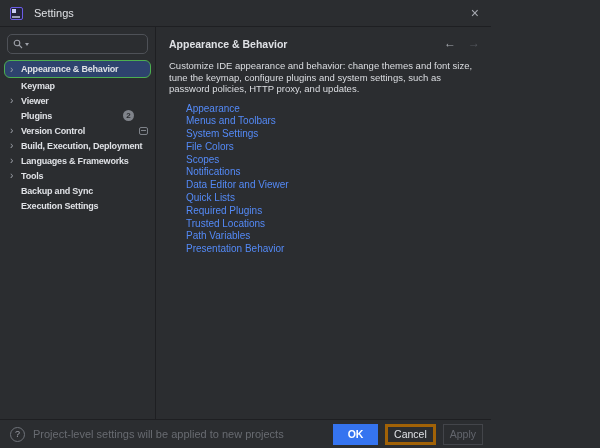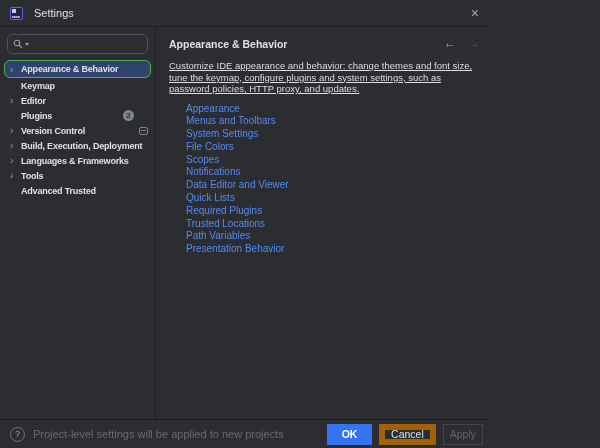--- a/index.html
+++ b/index.html
@@ -37,31 +37,31 @@
   .badge { flex: none; width: 11px; height: 11px; border-radius: 50%; background: #7F838A; color: #2B2D30; font-size: 8px; font-weight: 700; display: flex; align-items: center; justify-content: center; margin-right: 12px; letter-spacing: 0; }
   .scope-marker { flex: none; width: 9px; height: 8px; border: 1px solid #7F838A; border-radius: 2px; position: relative; margin-right: -2px; }
   .scope-marker::after { content: ""; position: absolute; left: 1px; right: 1px; top: 2px; height: 1px; background: #7F838A; }
 
   
   .content { flex: 1; min-width: 0; position: relative; padding: 11px 10px 0 13px; }
   .content-title { font-size: 10.5px; font-weight: 700; color: #DFE1E5; }
   .nav-arrows { position: absolute; top: 9px; right: 11px; font-size: 12px; display: flex; gap: 12px; }
   .nav-back { color: #A8ABB2; cursor: pointer; }
   .nav-forward { color: #55585E; cursor: default; }
-  .description { margin-top: 10px; max-width: 428px; font-size: 9.5px; line-height: 11.5px; color: #DCDEE2; text-decoration: underline; }
+  .description { margin-top: 10px; max-width: 428px; font-size: 9.5px; line-height: 11.5px; color: #DCDEE2; }
   .links { margin-top: 8px; margin-left: 17px; }
   .link { width: max-content; font-size: 10px; line-height: 12.8px; color: #548AF7; cursor: pointer; }
 
   
   .footer { height: 29px; flex: none; border-top: 1px solid #1E1F22; display: flex; align-items: center; padding: 0 8px 0 10px; }
   .help-circle { width: 15px; height: 15px; flex: none; border-radius: 50%; border: 1px solid #6F737A; color: #9DA0A8; font-size: 9px; display: flex; align-items: center; justify-content: center; cursor: pointer; }
   .hint { flex: 1; margin-left: 8px; font-size: 11px; color: #686B71; white-space: nowrap; overflow: hidden; }
   .btn { height: 21px; border-radius: 0; font-size: 10.5px; font-family: inherit; padding: 0 6px; display: flex; align-items: center; justify-content: center; margin-left: 7px; cursor: pointer; }
   .btn-ok { background: #3574F0; border: none; color: #FFFFFF; font-weight: 700; min-width: 45px; }
-  .btn-cancel { background: transparent; border: 6px solid #a16207; color: #DFE1E5; }
+  .btn-cancel { background: transparent; border: 3px solid #a16207; color: #DFE1E5; }
   .btn-apply { background: transparent; border: 1px solid #43454A; color: #63666D; cursor: default; }
 </style>
 </head>
 <body>
 
 <div class="dialog">
 
   <div class="titlebar">
     <span class="app-icon"></span>
     <span class="title-text">Settings</span>
@@ -84,21 +84,21 @@
         <div class="tree-row selected">
           <span class="chevron">›</span>
           <span class="tree-label">Appearance &amp; Behavior</span>
         </div>
         <div class="tree-row">
           <span class="chevron invisible"></span>
           <span class="tree-label">Keymap</span>
         </div>
         <div class="tree-row">
           <span class="chevron">›</span>
-          <span class="tree-label">Editor</span>
+          <span class="tree-label">Viewer</span>
         </div>
         <div class="tree-row">
           <span class="chevron invisible"></span>
           <span class="tree-label">Plugins</span>
           <span class="badge">2</span>
         </div>
         <div class="tree-row">
           <span class="chevron">›</span>
           <span class="tree-label">Version Control</span>
           <span class="scope-marker"></span>
@@ -110,21 +110,25 @@
         <div class="tree-row">
           <span class="chevron">›</span>
           <span class="tree-label">Languages &amp; Frameworks</span>
         </div>
         <div class="tree-row">
           <span class="chevron">›</span>
           <span class="tree-label">Tools</span>
         </div>
         <div class="tree-row">
           <span class="chevron invisible"></span>
-          <span class="tree-label">Advanced Trusted</span>
+          <span class="tree-label">Backup and Sync</span>
+        </div>
+        <div class="tree-row">
+          <span class="chevron invisible"></span>
+          <span class="tree-label">Execution Settings</span>
         </div>
       </div>
     </div>
 
     <div class="content">
       <div class="content-title">Appearance &amp; Behavior</div>
       <div class="nav-arrows">
         <span class="nav-back">←</span>
         <span class="nav-forward">→</span>
       </div>

